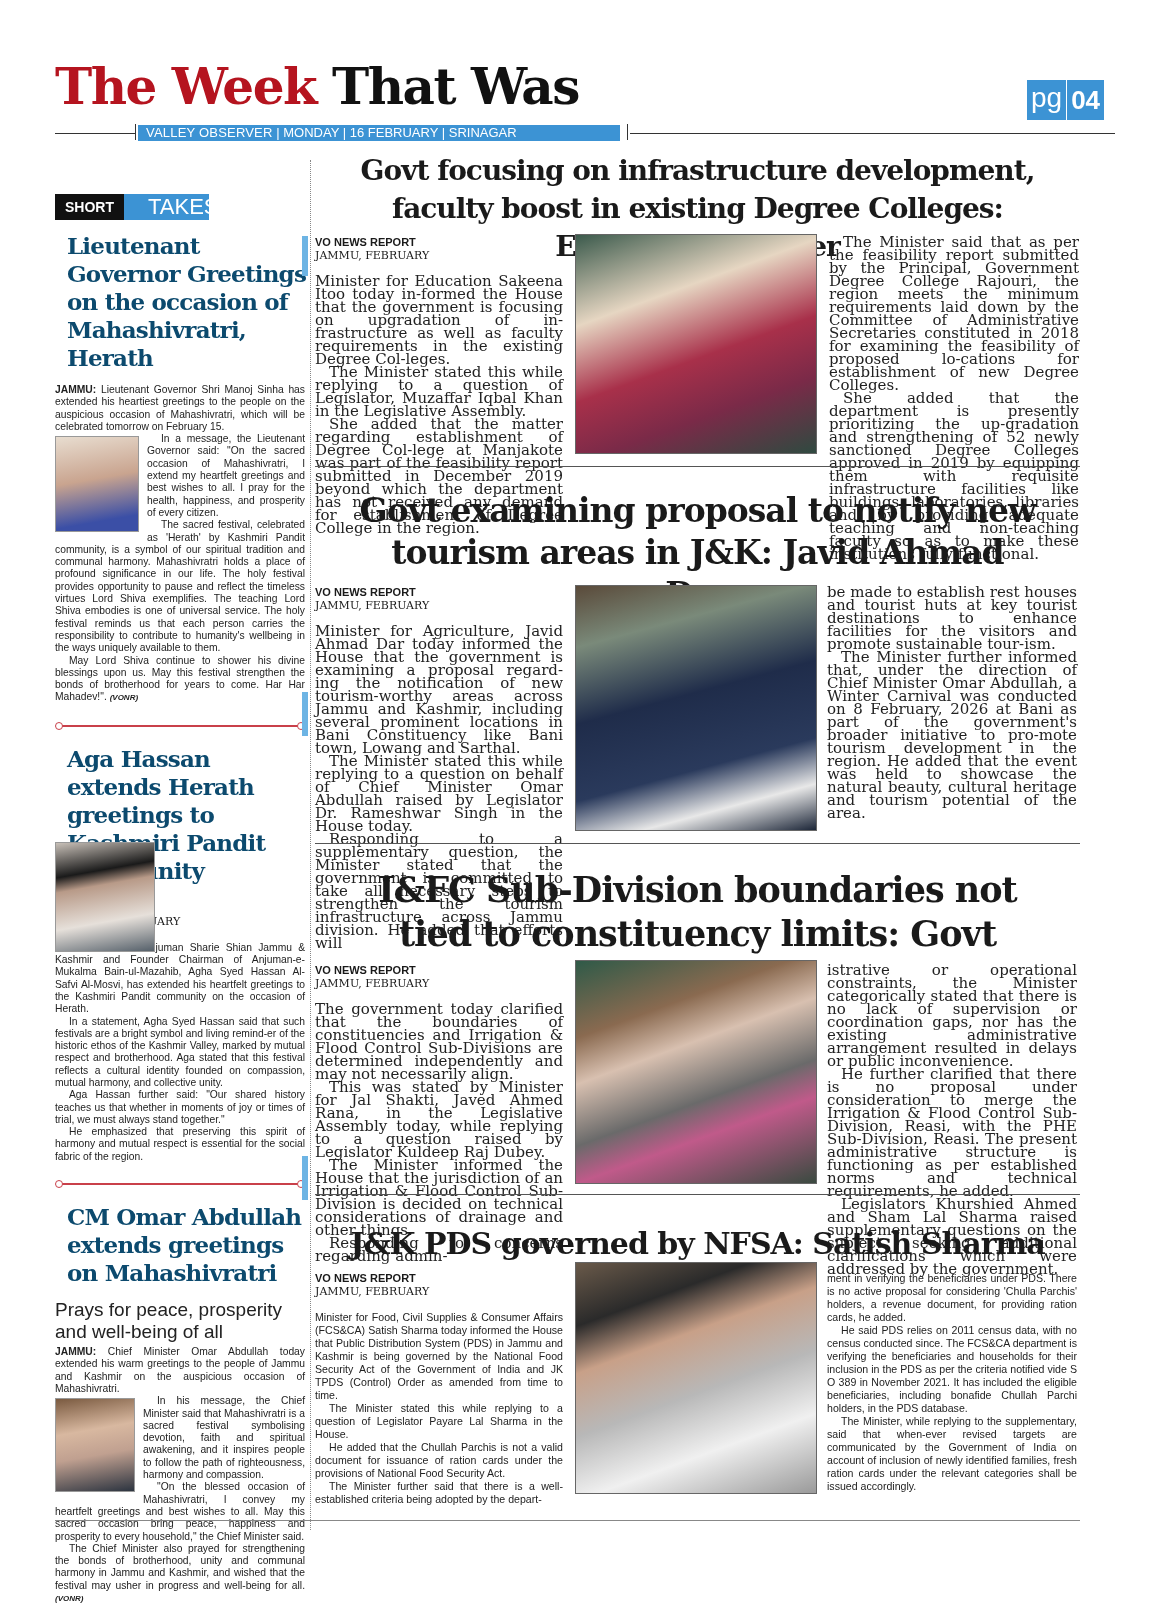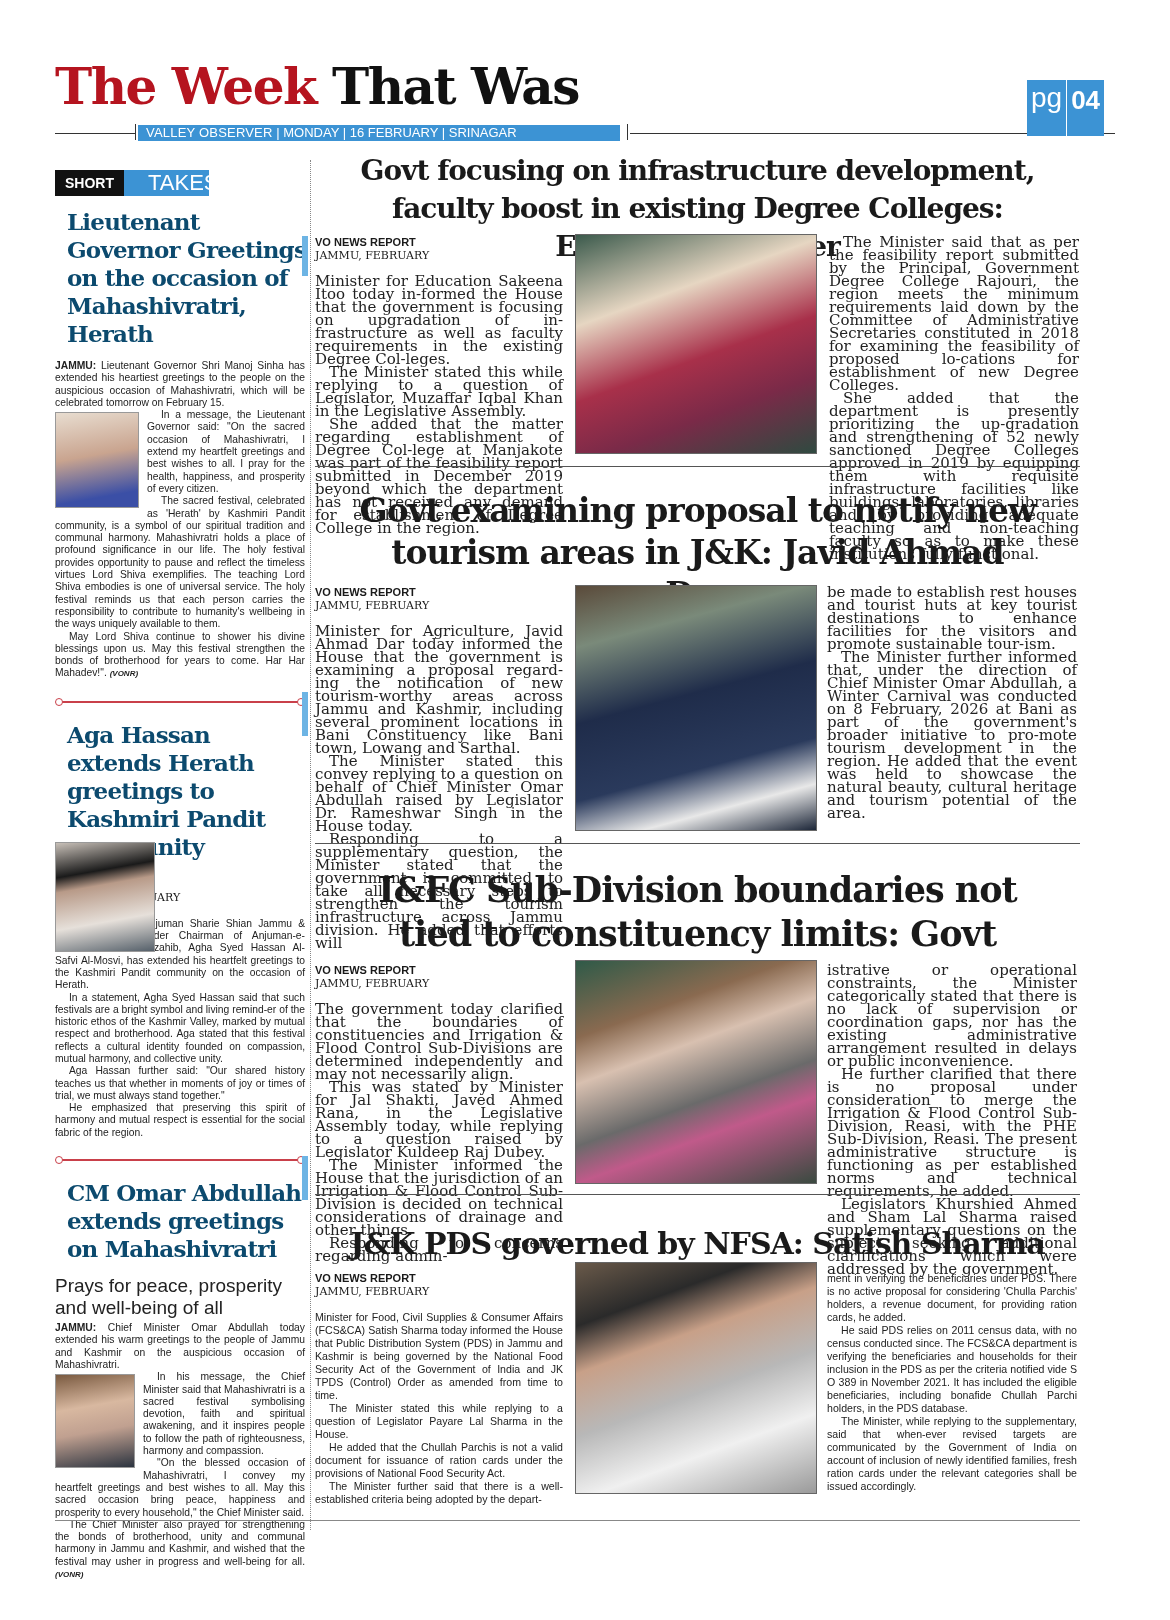--- a/index.html
+++ b/index.html
@@ -8,28 +8,28 @@
 
   
   .masthead-title { position:absolute; left:55px; top:62px; font-family:"DejaVu Serif", serif; font-weight:bold; font-size:50px; letter-spacing:-1.5px; line-height:1; white-space:nowrap; }
   .masthead-title .red { color:#b5141f; }
   .masthead-title .black { color:#111; }
   .mast-rule-left { position:absolute; left:55px; top:133px; width:80px; height:1px; background:#333; }
   .mast-tick { position:absolute; top:124px; width:1px; height:16px; background:#333; }
   .mast-strip { position:absolute; left:138px; top:125px; width:482px; height:16px; background:#3c93d4; color:#fff; font-family:"Liberation Sans", sans-serif; font-size:13px; line-height:16px; padding-left:8px; white-space:nowrap; }
   .mast-strip b { font-weight:400; letter-spacing:0.2px; }
   .mast-rule-right { position:absolute; left:630px; top:133px; width:485px; height:1px; background:#333; }
-  .pg-badge { position:absolute; left:1027px; top:80px; height:56px; display:flex; background:#3c93d4; color:#fff; font-family:"Liberation Sans", sans-serif; }
+  .pg-badge { position:absolute; left:1027px; top:80px; height:40px; display:flex; background:#3c93d4; color:#fff; font-family:"Liberation Sans", sans-serif; }
   .pg-badge .pg { font-size:28px; line-height:36px; padding:0 4px; border-right:1px solid #fff; font-weight:300; }
   .pg-badge .num { font-size:26px; line-height:40px; padding:0 4px; font-weight:bold; }
 
   
   .leftcol { position:absolute; left:55px; top:170px; width:250px; }
   .vsep { position:absolute; left:310px; top:160px; width:0; height:1370px; border-left:1px dotted #888; }
-  .short-takes { display:flex; height:26px; margin-bottom:8px; }
+  .short-takes { display:flex; height:26px; margin-bottom:8px;margin-top:24px; }
   .short-takes .s { background:#111; color:#fff; font-family:"Liberation Sans", sans-serif; font-weight:900; font-size:14px; line-height:26px; padding:0 10px; }
   .short-takes .t { background:#3c93d4; color:#fff; font-family:"Liberation Sans", sans-serif; font-size:22px; line-height:26px; padding:0 24px; width:85px; font-weight:300; }
   .lhead { font-family:"DejaVu Serif", serif; font-weight:bold; font-size:23px; line-height:28px; letter-spacing:-0.8px; color:#0c4a6e; margin:12px; }
   .lsub { font-family:"Liberation Sans", sans-serif; font-size:19px; line-height:22px; color:#222; margin:0 0 3px; }
   .lbody { font-family:"Liberation Sans", sans-serif; font-size:10.3px; line-height:12.3px; color:#222; text-align:justify; }
   .lbody p { margin:0; text-indent:14px; }
   .lbody p.first { text-indent:0; }
   .dateline-b { font-weight:bold; }
   .photo { float:left; margin:3px 8px 2px 0; background:linear-gradient(160deg,#d9cbb7,#8c7a6a 55%,#2a3d7a); border:1px solid #999; }
   .byline-name { font-family:"Liberation Sans", sans-serif; font-weight:bold; font-size:11px; margin-top:18px; }
@@ -162,21 +162,21 @@
 <div class="hrule" style="top:466px;"></div>
 
 <div class="article" style="top:490px;height:350px;">
   <h1 class="ahead" style="font-size:33px;line-height:42px;padding:0 40px;">Govt examining proposal to notify new tourism areas in J&amp;K: Javid Ahmad Dar</h1>
   <div class="acols" style="top:96px;">
     <div class="col">
       <div class="byl-n">VO NEWS REPORT</div>
       <div class="byl-p">JAMMU, FEBRUARY</div>
       <div class="abody">
         <p class="first">Minister for Agriculture, Javid Ahmad Dar today informed the House that the government is examining a proposal regard-ing the notification of new tourism-worthy areas across Jammu and Kashmir, including several prominent locations in Bani Constituency like Bani town, Lowang and Sarthal.</p>
-        <p>The Minister stated this convey replying to a question on behalf of Chief Minister Omar Abdullah raised by Legislator Dr. Rameshwar Singh in the House today.</p>
+        <p>The Minister stated this while replying to a question on behalf of Chief Minister Omar Abdullah raised by Legislator Dr. Rameshwar Singh in the House today.</p>
         <p>Responding to a supplementary question, the Minister stated that the government is committed to take all necessary steps to strengthen the tourism infrastructure across Jammu division. He added that efforts will</p>
       </div>
     </div>
     <div style="width:264px;"></div>
     <div class="col" style="width:250px;">
       <div class="abody">
         <p class="first">be made to establish rest houses and tourist huts at key tourist destinations to enhance facilities for the visitors and promote sustainable tour-ism.</p>
         <p>The Minister further informed that, under the direction of Chief Minister Omar Abdullah, a Winter Carnival was conducted on 8 February, 2026 at Bani as part of the government's broader initiative to pro-mote tourism development in the region. He added that the event was held to showcase the natural beauty, cultural heritage and tourism potential of the area.</p>
       </div>
     </div>

